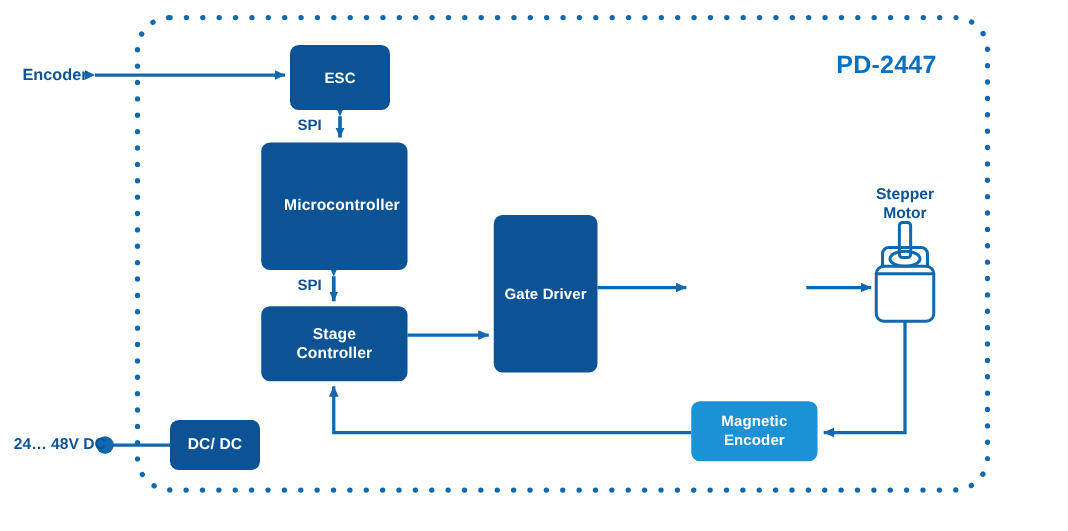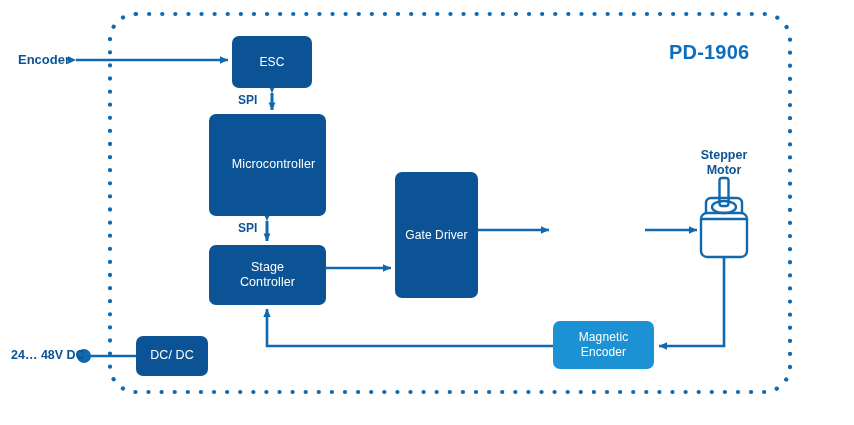--- a/index.html
+++ b/index.html
@@ -22,21 +22,21 @@
     left: 0;
     top: 0;
     width: 854px;
     height: 425px;
   }
   .blk {
     position: absolute;
     box-sizing: border-box;
     border-radius: 7px;
     color: #ffffff;
-    font-weight: normal;
+    font-weight: bold;
     display: flex;
     align-items: center;
     justify-content: center;
     text-align: center;
     line-height: 1.22;
     letter-spacing: 0.1px;
     z-index: 3;
   }
   .blk-dark {
     background: #0b5394;
@@ -102,21 +102,21 @@
 
     <g fill="none" stroke="#1068ae" stroke-width="2.4" stroke-linejoin="round" stroke-linecap="round">
       <rect x="701" y="213" width="46" height="44" rx="6" ry="6"></rect>
       <path d="M706,213 L706,203 a5,5 0 0 1 5,-5 L737,198 a5,5 0 0 1 5,5 L742,213"></path>
       <line x1="701" y1="219" x2="747" y2="219"></line>
       <ellipse cx="724" cy="207" rx="12" ry="6"></ellipse>
       <rect x="719.5" y="178" width="9" height="28" rx="2.5" ry="2.5"></rect>
     </g>
   </svg>
 
-  <div class="title" style="left:669px; top:41px;">PD-1906</div>
+  <div class="title" style="left:669px; top:41px;">PD-2447</div>
 
   <div class="blk blk-dark" style="left:232px; top:36px; width:80px; height:52px; font-size:12px;">ESC</div>
 
   <div class="blk blk-dark" style="left:209px; top:114px; width:117px; height:102px; font-size:12.5px;padding-left:12px;">Microcontroller</div>
 
   <div class="blk blk-dark" style="left:209px; top:245px; width:117px; height:60px; font-size:12.5px; white-space:pre-line;">Stage
 Controller</div>
 
   <div class="blk blk-dark" style="left:395px; top:172px; width:83px; height:126px; font-size:12px;">Gate Driver</div>
 

